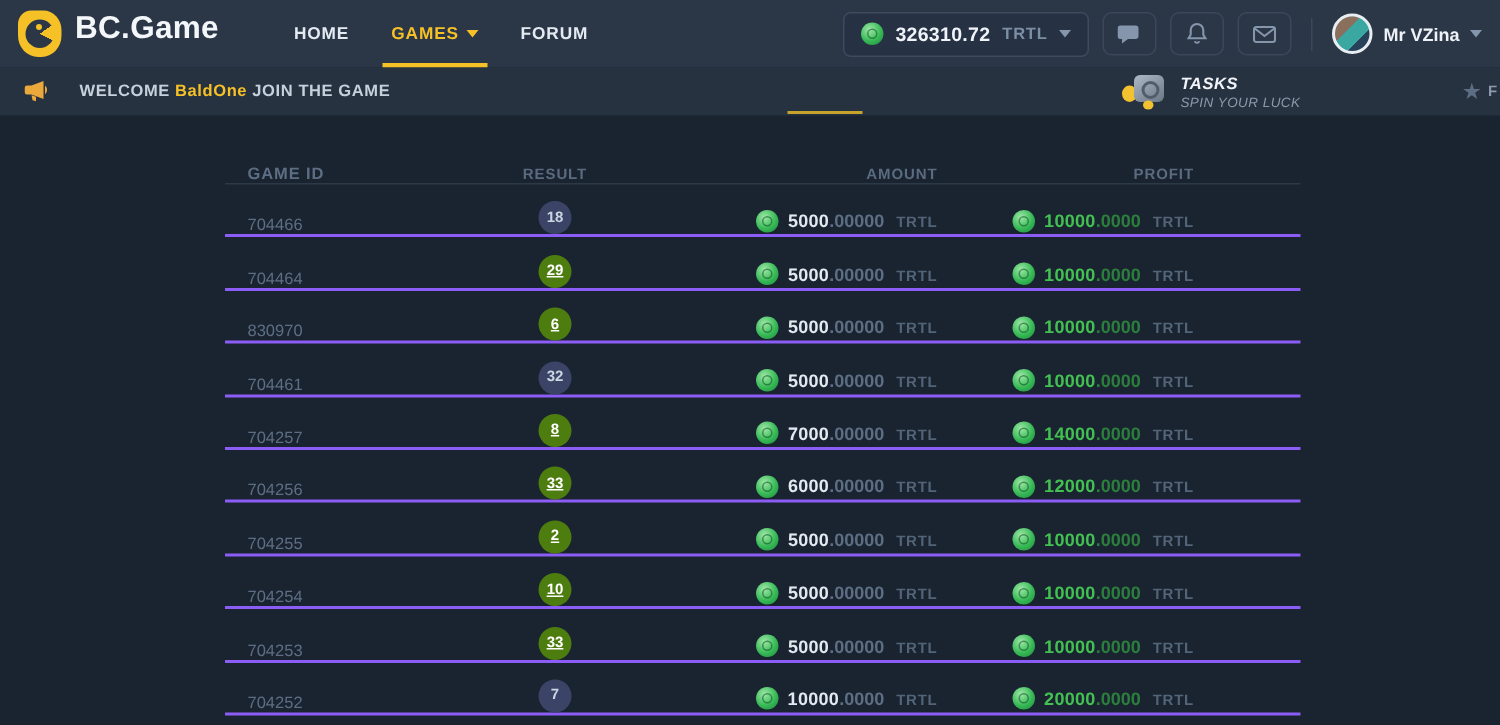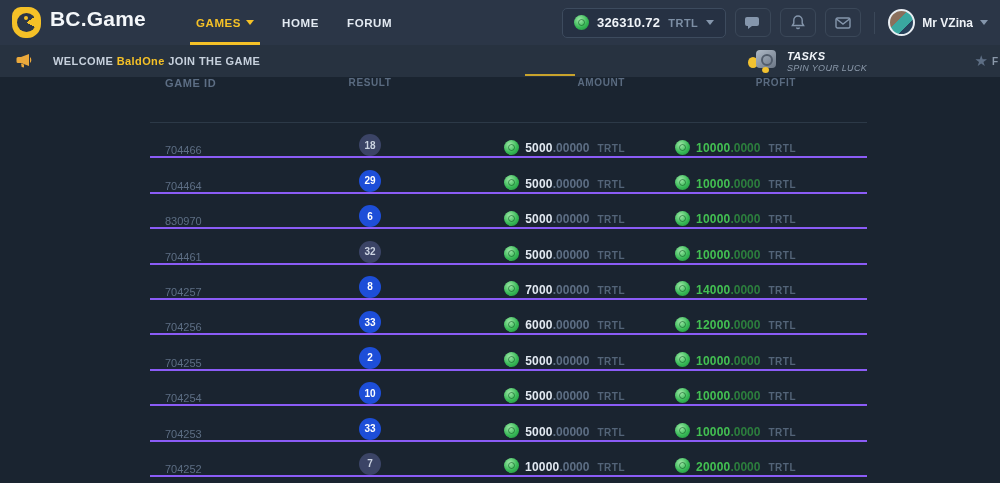--- a/index.html
+++ b/index.html
@@ -96,66 +96,66 @@
   .tasks-title { font-size:11px; font-weight:bold; font-style:italic; color:#f0f4f9; letter-spacing:0.4px; }
   .tasks-sub { font-size:9px; font-style:italic; color:#8b99aa; letter-spacing:0.3px; margin-top:1px; }
   .star-wrap { position:absolute; right:2px; display:flex; align-items:center; gap:4px; cursor:pointer; }
   .star-glyph { font-size:15px; color:#5d6e84; }
   .star-label { font-size:10px; font-weight:bold; color:#8b99aa; width:6px; overflow:hidden; white-space:nowrap; }
   .tab-indicator { position:absolute; left:525px; bottom:1px; width:50px; height:2px; background:#c8a32c; }
   
   .content { padding-left:150px; }
   .bets-table { width:717px; }
   .thead {
-    display:flex; align-items:flex-start; height:46px;
+    display:flex; align-items:flex-end; height:46px;
     font-size:10px; font-weight:bold; letter-spacing:0.6px; color:#5a6b80;
     border-bottom:1px solid #2c3947;
   }
   .trow {
     display:flex; align-items:flex-end; height:35.4px;
     border-bottom:2px solid #8b5cf6;
   }
   .c-id { flex:0 0 145px; padding-left:15px; font-size:11px; color:#5d6e84; }
   .c-result { flex:0 0 150px; display:flex; justify-content:center; }
   .c-amount { flex:0 0 180px; display:flex; justify-content:flex-end; align-items:center; gap:6px; }
   .c-profit { flex:0 0 171px; display:flex; justify-content:flex-end; align-items:center; gap:6px; }
   .th-amount { flex:0 0 180px; text-align:right; }
   .th-profit { flex:0 0 171px; text-align:right; }
   .th-result { flex:0 0 150px; text-align:center; }
   .badge {
     min-width:22px; height:22px; padding:0 4px; border-radius:50%;
     display:flex; align-items:center; justify-content:center;
     font-size:10px; font-weight:bold;
   }
   .badge.dark { background:#3b4466; color:#ccd4e2;margin-top:22px; }
-  .badge.red  { background:#1d4ed8; color:#ffffff; }
+  .badge.red  { background:#4d7c0f; color:#ffffff;text-decoration:underline; }
   .num { font-size:12px; font-weight:bold; color:#e2e9f1; letter-spacing:0.2px; }
   .num-dec { font-size:12px; font-weight:bold; color:#5d6e84; }
   .cur { font-size:10px; font-weight:bold; color:#536478; letter-spacing:0.5px; margin-left:8px; }
   .profit-num { font-size:12px; font-weight:bold; color:#43c052; letter-spacing:0.2px; }
   .profit-dec { font-size:12px; font-weight:bold; color:#2c7e3d; }
 </style>
 </head>
 <body>
 
 <div class="header">
   <div class="logo">
     <div class="logo-mark">
       <div class="pac"></div>
         <div class="pac-eye"></div>
     </div>
     <div class="logo-text">BC.Game</div>
   </div>
   <div class="nav">
+    <div class="nav-item">
+        <span>HOME</span>
+      </div>
     <div class="nav-item active">
         <span>GAMES</span>
         <span class="caret"></span>
-      </div>
-    <div class="nav-item">
-        <span>HOME</span>
       </div>
     <div class="nav-item">
         <span>FORUM</span>
       </div>
   </div>
   <div class="header-right">
     <div class="balance-box">
       <span class="coin"></span>
       <span class="balance-value">326310.72</span>
       <span class="balance-cur">TRTL</span>

